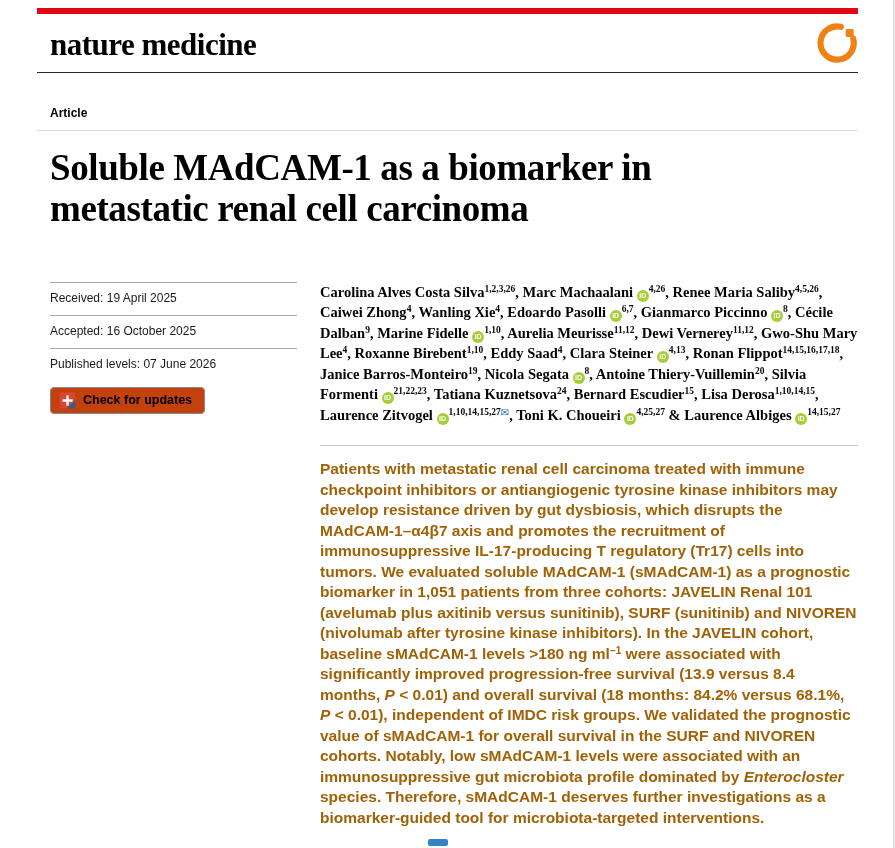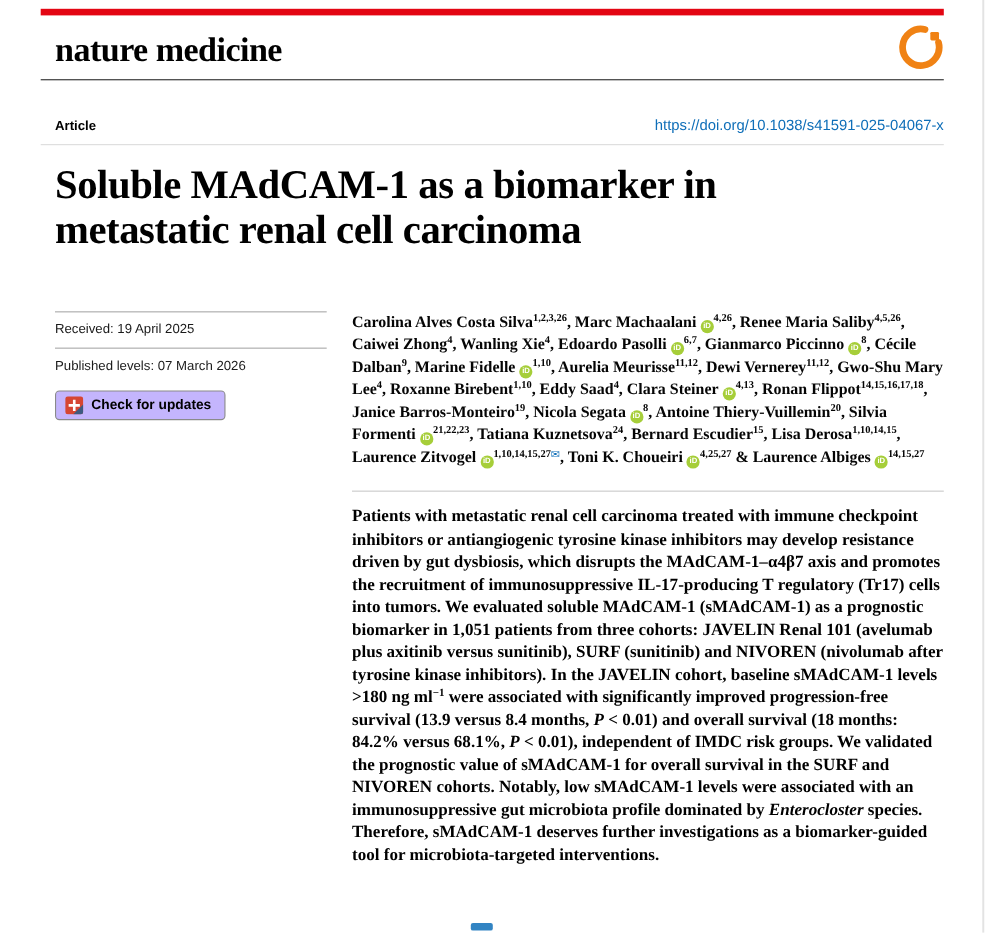--- a/index.html
+++ b/index.html
@@ -105,21 +105,21 @@
 
   .check-badge {
     display: inline-flex;
     align-items: center;
     gap: 7px;
     border: 1px solid #8a8a8a;
     border-radius: 4px;
     padding: 4px 12px 4px 8px;
     margin-top: 6px;
     cursor: pointer;
-    background: #c4b5fd;
+    background: #c2410c;
   }
   .check-badge .cm-label {
     font-size: 12.5px;
     font-weight: 700;
     color: #000;
   }
   .cm-icon { width: 17px; height: 17px; display: inline-block; }
 
   .authors {
     font-family: "Liberation Serif", serif;
@@ -158,25 +158,25 @@
     color: #0e6eb8;
     position: relative;
     top: -4px;
     cursor: pointer;
   }
 
   .abstract {
     margin-top: 18px;
     border-top: 1px solid #c9c9c9;
     padding-top: 13px;
-    font-family: Liberation Serif, serif;
+    font-family: Liberation Sans, sans-serif;
     font-weight: 700;
     font-size: 15.5px;
     line-height: 20.5px;
-    color: #000000;
+    color: #a16207;
   }
   .abstract sup {
     font-size: 10px;
     line-height: 0;
     position: relative;
     top: -5px;
     vertical-align: baseline;
   }
   .abstract em { font-style: italic; }
 
@@ -203,33 +203,33 @@
     <div class="oa-icon">
       <svg width="42" height="42" viewBox="0 0 48 48" aria-hidden="true">
         <path d="M28.5 5.5 A19 19 0 1 0 42.5 19" fill="none" stroke="#f08214" stroke-width="7" stroke-linecap="round"></path>
         <rect x="34" y="8" width="9" height="9" rx="1.5" fill="#f08214"></rect>
       </svg>
     </div>
   </header>
 
   <div class="article-bar indent">
     <span class="article-type">Article</span>
-    <a class="doi-link" href="#">https://doi.org/10.1038/s41591-025-04067-x</a>
   </div>
 
   <div class="indent">
     <h1 class="article-title">Soluble MAdCAM-1 as a biomarker in metastatic renal cell carcinoma</h1>
   </div>
 
   <div class="columns indent">
 
     <aside class="left-col">
       <div>
           <div class="history-row"><span class="h-label">Received: </span><span class="h-value">19 April 2025</span></div>
-          <div class="history-row"><span class="h-label">Published levels: </span><span class="h-value">07 March 2026</span></div>
+          <div class="history-row"><span class="h-label">Accepted: </span><span class="h-value">16 October 2025</span></div>
+          <div class="history-row"><span class="h-label">Published levels: </span><span class="h-value">07 June 2026</span></div>
         </div>
       <div class="check-badge">
         <span class="cm-icon">
           <svg width="17" height="17" viewBox="0 0 20 20" aria-hidden="true">
             <rect x="0.5" y="0.5" width="19" height="19" rx="2.5" fill="#d64633"></rect>
             <path d="M19.5 9 v8 a2.5 2.5 0 0 1 -2.5 2.5 h-8 z" fill="#3d5a80"></path>
             <path d="M8.6 4 h2.8 v4.6 H16 v2.8 h-4.6 V16 H8.6 v-4.6 H4 V8.6 h4.6 z" fill="#ffffff"></path>
           </svg>
         </span>
         <span class="cm-label">Check for updates</span>

